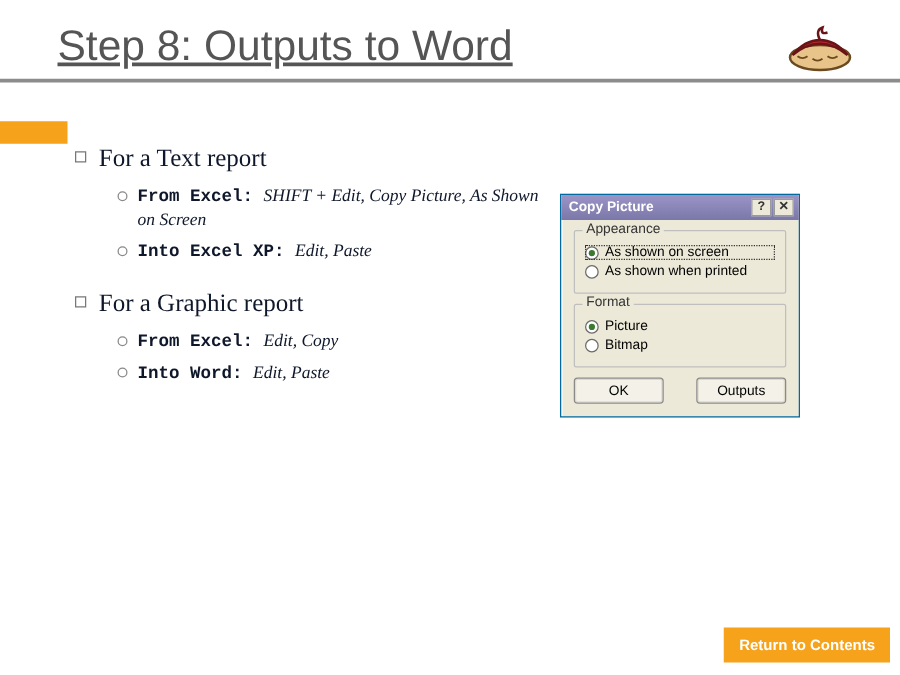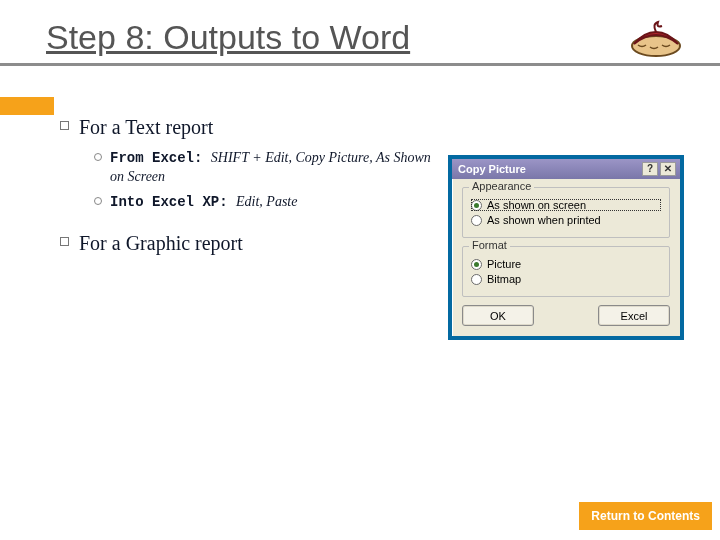--- a/index.html
+++ b/index.html
@@ -58,23 +58,23 @@
     top: 12px;
     width: 56px;
     height: 48px;
   }
 
   
   .dialog {
     position: absolute;
     left: 448px;
     top: 155px;
-    width: 236px;
+    width: 192px;
     background: #ece9d8;
-    border: 4px solid #0369a1;
+    border: 1px solid #0369a1;
     font-family: Tahoma, Arial, sans-serif;
     font-size: 11px;
     box-shadow: 1px 1px 0 #fff inset;
   }
   .dlg-titlebar {
     background: linear-gradient(#9b95c6, #7a77a9);
     color: #fff;
     display: flex;
     align-items: center;
     height: 20px;
@@ -201,20 +201,30 @@
         <div class="l2-text"><span class="bold">Into Excel XP: </span><span class="ital">Edit, Paste</span></div>
       </div>
     </div>
   </div>
 
   <div class="l1">
     <div class="l1-row">
       <div class="sq"></div>
       <div class="l1-text">For a Graphic report</div>
     </div>
+    <div class="subs">
+      <div class="l2-row">
+        <div class="circ"></div>
+        <div class="l2-text"><span class="bold">From Excel: </span><span class="ital">Edit, Copy</span></div>
+      </div>
+      <div class="l2-row">
+        <div class="circ"></div>
+        <div class="l2-text"><span class="bold">Into Word: </span><span class="ital">Edit, Paste</span></div>
+      </div>
+    </div>
   </div>
 </div>
 
 <div class="dialog">
   <div class="dlg-titlebar">
     <span>Copy Picture</span>
     <span class="spacer"></span>
     <span class="tb-btn">?</span>
     <span class="tb-btn">✕</span>
   </div>
@@ -236,18 +246,18 @@
         <span class="radio-outer sel"></span>
         <span>Picture</span>
       </div>
       <div class="radio-row">
         <span class="radio-outer"></span>
         <span>Bitmap</span>
       </div>
     </div>
     <div class="dlg-buttons">
       <div class="dlg-btn">OK</div>
-      <div class="dlg-btn">Excel</div>
+      <div class="dlg-btn">Outputs</div>
     </div>
   </div>
 </div>
 
 <div class="return-btn">Return to Contents</div>
 
 </body></html>

